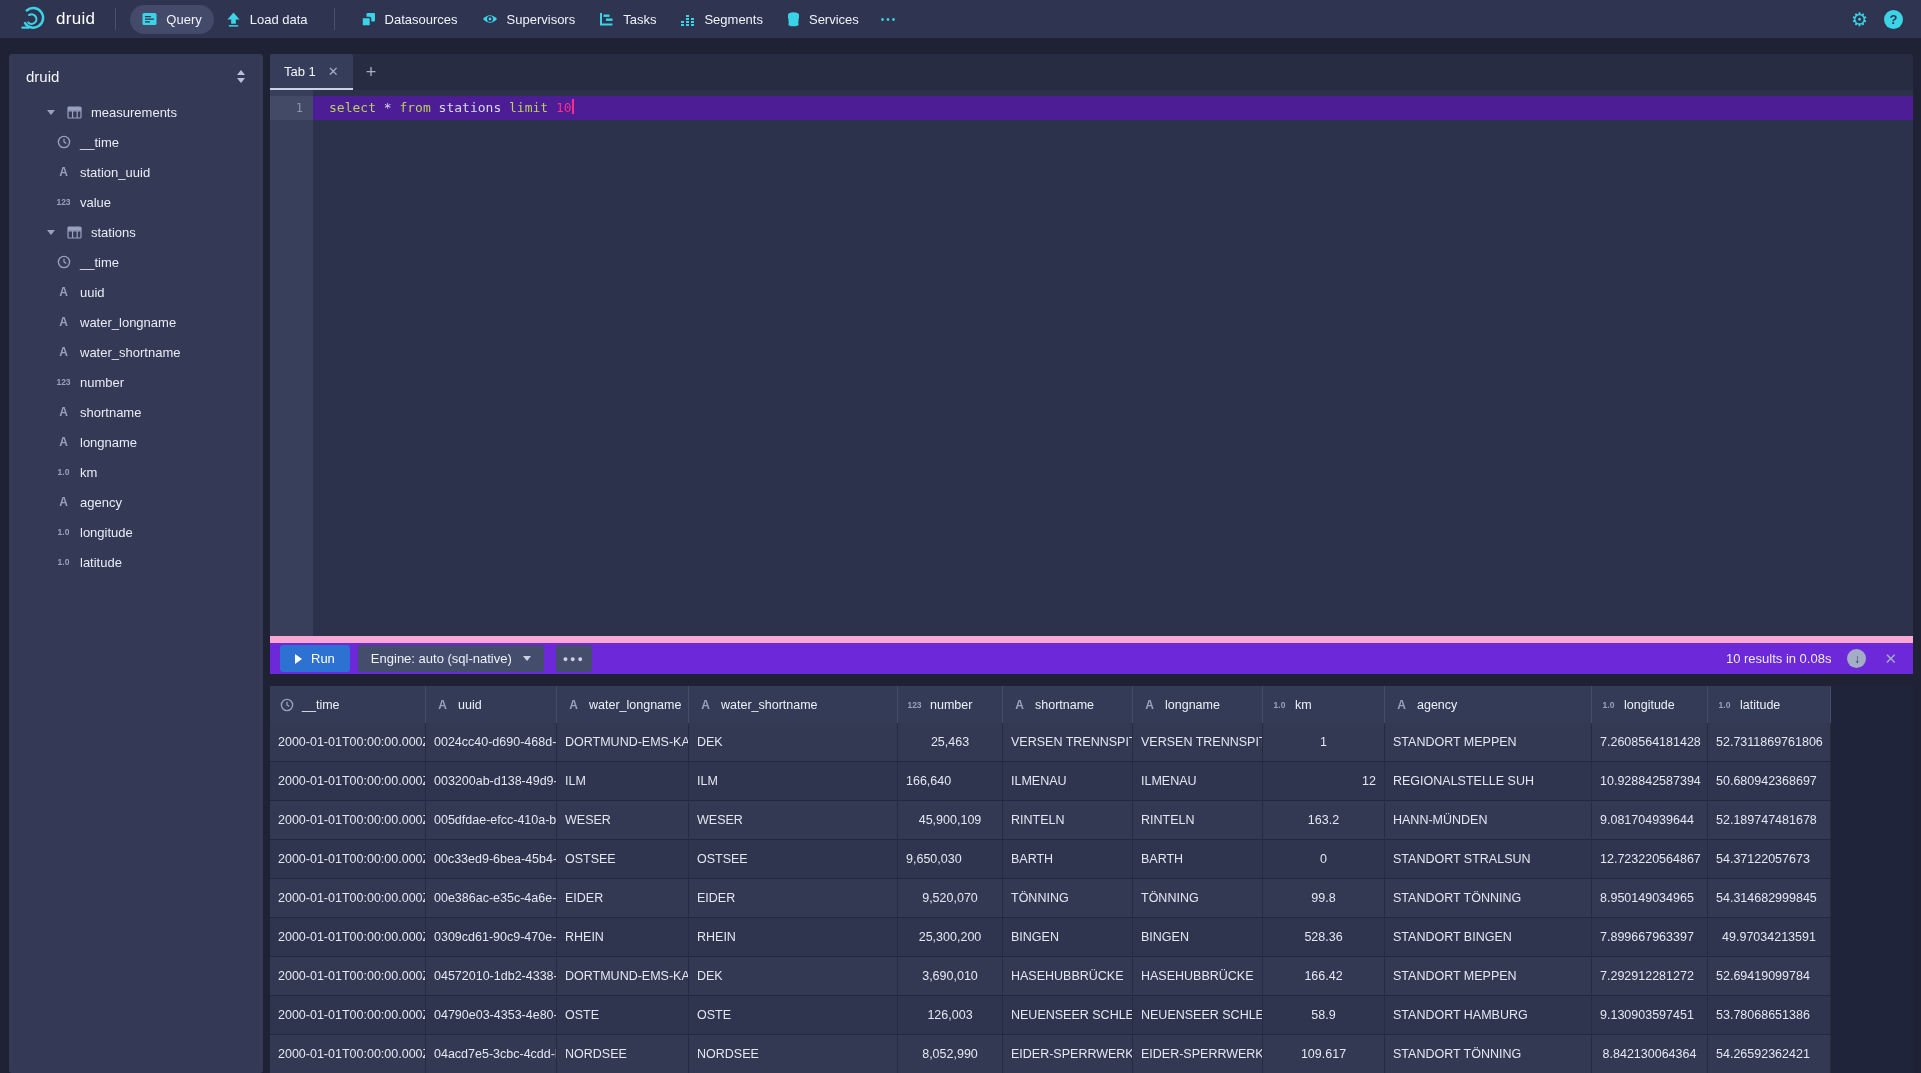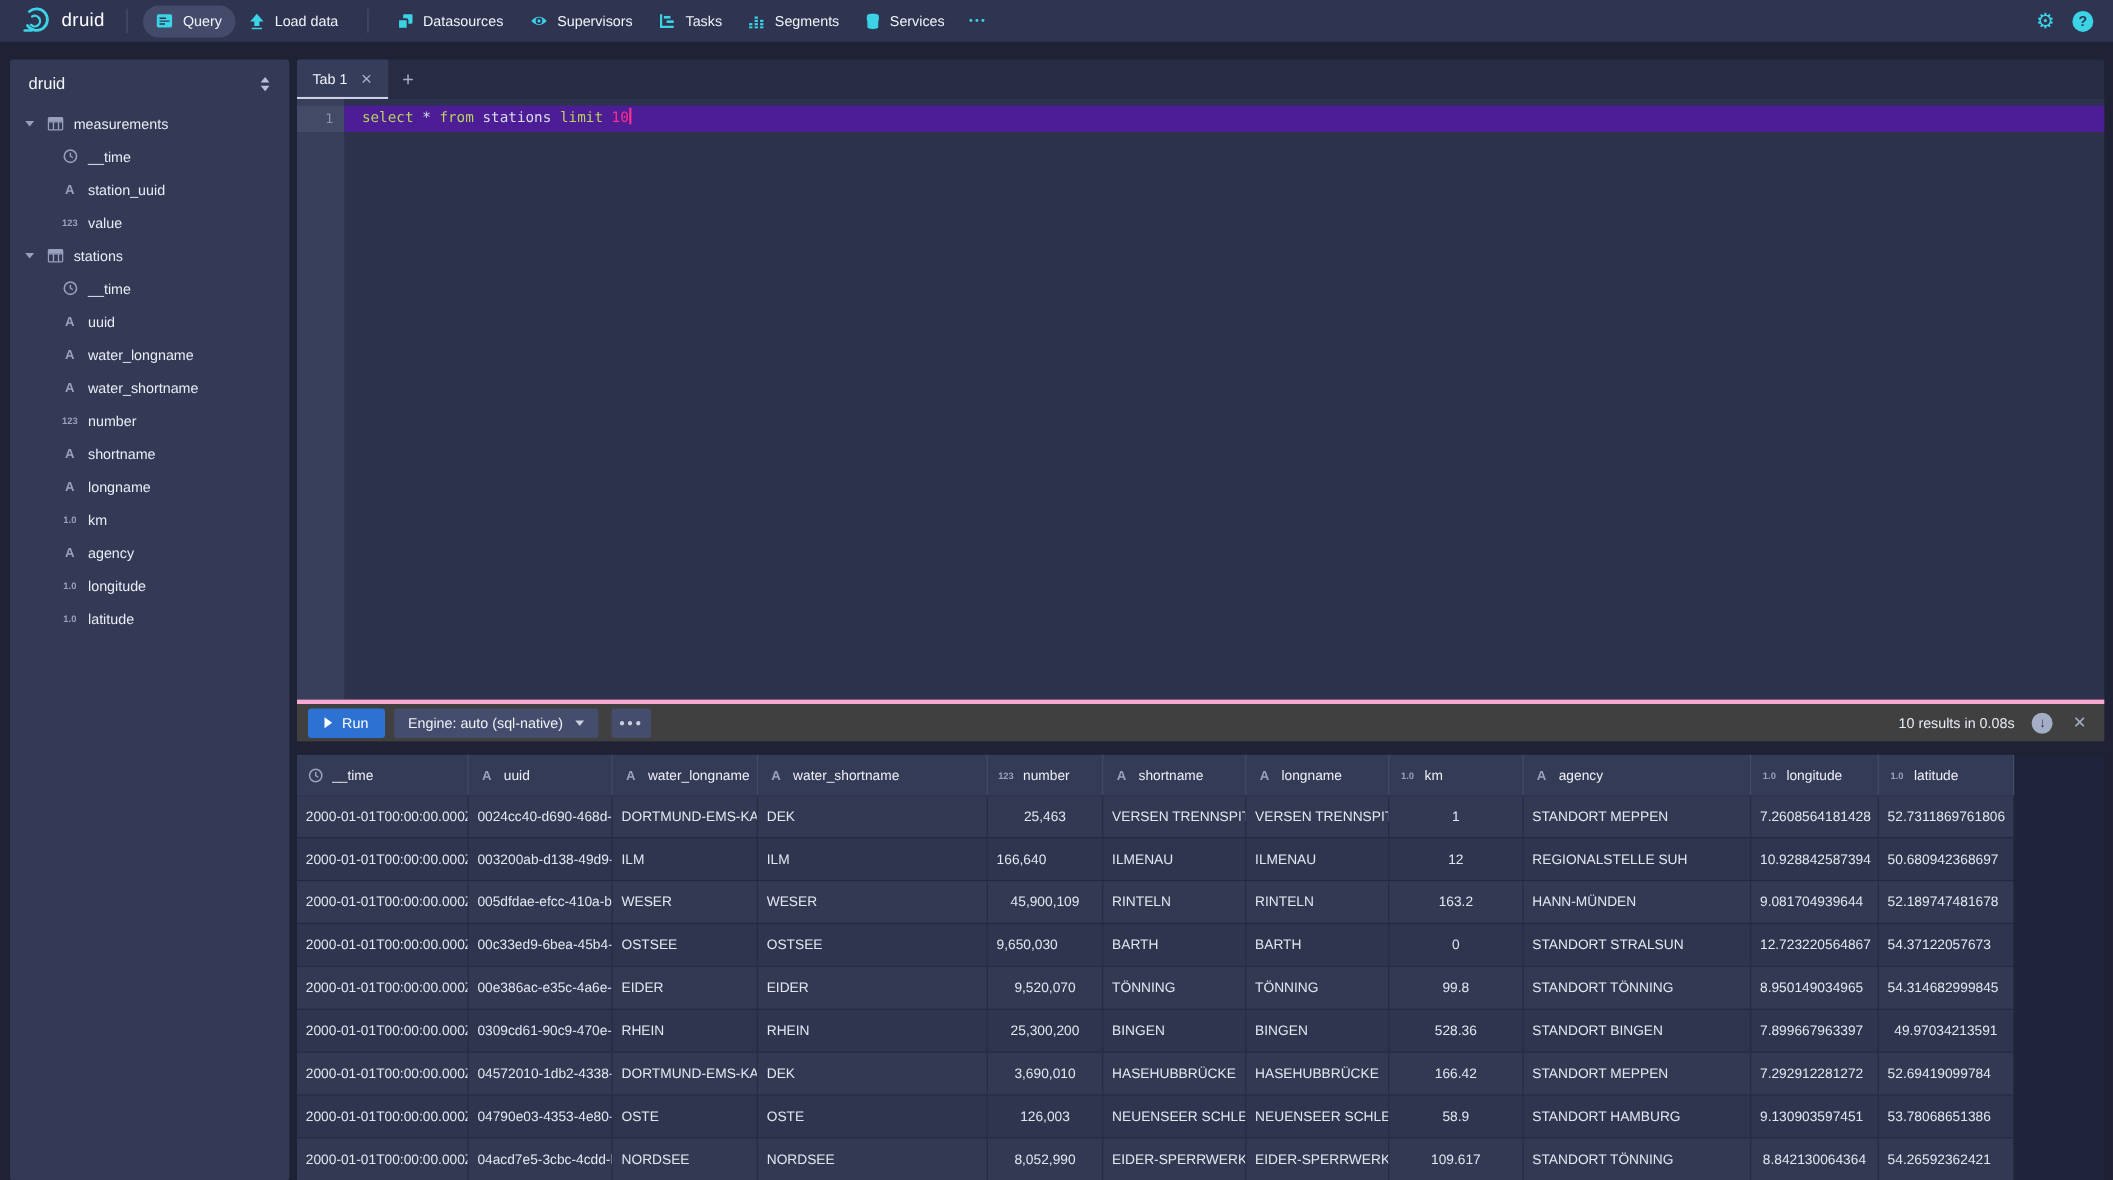--- a/index.html
+++ b/index.html
@@ -25,21 +25,21 @@
   
   .workspace { display:flex; height:1035px; padding-top:16px; }
   .sidebar { width:254px; margin-left:9px; background:#343a56; border-radius:3px; flex:none; }
   .sidebar-header { display:flex; align-items:center; justify-content:space-between; padding:14px 18px 10px 17px; }
   .schema-title { font-size:15px; color:#f2f5fb; }
   .sorticon { display:flex; flex-direction:column; gap:3px; cursor:pointer; }
   .sorticon .up { width:0;height:0;border-left:4px solid transparent;border-right:4px solid transparent;border-bottom:5px solid #b9c1d6; }
   .sorticon .dn { width:0;height:0;border-left:4px solid transparent;border-right:4px solid transparent;border-top:5px solid #b9c1d6; }
   .tree { padding-top:2px; }
   .tree-row { height:30px; display:flex; align-items:center; gap:8px; cursor:pointer; color:#e8ecf5; }
-  .tree-row.lvl1 { padding-left:14px; }
+  .tree-row.lvl1 { padding-left:14px;margin-left:24px; }
   .tree-row.lvl2 { padding-left:46px; }
   .chev { width:0; height:0; border-left:4px solid transparent; border-right:4px solid transparent; border-top:5px solid #97a0bd; margin-right:3px; }
   .tic { display:inline-flex; align-items:center; justify-content:center; min-width:17px; }
   .tic.txt { color:#97a0bd; font-weight:bold; font-size:12px; }
   .tic.txt.sm { font-size:8.5px; }
   
   .main { flex:1; margin:0 8px 0 7px; display:flex; flex-direction:column; }
   .tabbar { height:36px; background:#272c43; display:flex; align-items:stretch; border-radius:3px 3px 0 0; }
   .tab { display:flex; align-items:center; gap:12px; padding:0 14px; background:#363d5a; border-bottom:2px solid #ccd2e3; cursor:pointer; border-radius:2px 2px 0 0; }
   .tab-close { color:#a6aec6; font-size:13px; cursor:pointer; }
@@ -49,21 +49,21 @@
   .gutter-col { width:43px; background:#383f5b; flex:none; padding-top:6px; font-family:"DejaVu Sans Mono", monospace; font-size:12px; color:#8a93af; }
   .gutter-col .ln { height:24px; line-height:24px; text-align:right; padding-right:10px; }
   .gutter-col .ln.active { background:#434a66; }
   .code-col { flex:1; padding-top:6px; font-family:"DejaVu Sans Mono", monospace; font-size:13px; }
   .codeline { height:24px; line-height:24px; padding-left:16px; white-space:pre; background:#4c1d95; }
   .tok-keyword { color:#b8d25e; }
   .tok-plain { color:#d8dcea; }
   .tok-number { color:#ff2d90; }
   .cursor { display:inline-block; width:2px; height:15px; background:#ff2d90; vertical-align:-2px; }
   
-  .runbar { height:38px; background:#404040; display:flex; align-items:center; padding:0 14px 0 10px; gap:8px; border-top:4px solid #f9a8d4; }
+  .runbar { height:38px; background:#6d28d9; display:flex; align-items:center; padding:0 14px 0 10px; gap:8px; border-top:7px solid #f9a8d4; }
   .run-btn { display:flex; align-items:center; gap:9px; background:#2d72d2; color:#fff; border-radius:3px; height:27px; padding:0 15px; cursor:pointer; }
   .play { width:0;height:0;border-top:5px solid transparent;border-bottom:5px solid transparent;border-left:7px solid #fff; }
   .engine-btn { display:flex; align-items:center; gap:11px; background:#454d6c; color:#eef1f8; border-radius:3px; height:27px; padding:0 13px; cursor:pointer; }
   .caret-dn { width:0;height:0;border-left:4px solid transparent;border-right:4px solid transparent;border-top:5px solid #cbd1e2; }
   .more-btn { display:flex; align-items:center; justify-content:center; background:#454d6c; border-radius:3px; height:27px; width:36px; color:#cbd1e2; font-size:9px; letter-spacing:2px; cursor:pointer; margin-left:4px; }
   .runbar-spacer { flex:1; }
   .status { color:#e8ecf5; font-size:13px; margin-right:8px; }
   .dl-icon { width:19px; height:19px; border-radius:50%; background:#a4adc6; color:#2f3551; font-weight:bold; font-size:12px;
              display:flex; align-items:center; justify-content:center; cursor:pointer; }
   .rclose { color:#a4adc6; font-size:15px; padding:0 2px 0 10px; cursor:pointer; }
@@ -392,21 +392,21 @@
             <div class="cell" style="width:123px;text-align:left">52.7311869761806</div>
           </div>
           <div class="rrow">
             <div class="cell" style="width:156px;text-align:left">2000-01-01T00:00:00.000Z</div>
             <div class="cell" style="width:131px;text-align:left">003200ab-d138-49d9-</div>
             <div class="cell" style="width:132px;text-align:left">ILM</div>
             <div class="cell" style="width:209px;text-align:left">ILM</div>
             <div class="cell" style="width:105px;text-align:left">166,640</div>
             <div class="cell" style="width:130px;text-align:left">ILMENAU</div>
             <div class="cell" style="width:130px;text-align:left">ILMENAU</div>
-            <div class="cell" style="width:122px;text-align:center">12</div>
+            <div class="cell" style="width:122px;text-align:right">12</div>
             <div class="cell" style="width:207px;text-align:left">REGIONALSTELLE SUH</div>
             <div class="cell" style="width:116px;text-align:left">10.928842587394</div>
             <div class="cell" style="width:123px;text-align:left">50.680942368697</div>
           </div>
           <div class="rrow">
             <div class="cell" style="width:156px;text-align:left">2000-01-01T00:00:00.000Z</div>
             <div class="cell" style="width:131px;text-align:left">005dfdae-efcc-410a-b</div>
             <div class="cell" style="width:132px;text-align:left">WESER</div>
             <div class="cell" style="width:209px;text-align:left">WESER</div>
             <div class="cell" style="width:105px;text-align:center">45,900,109</div>

